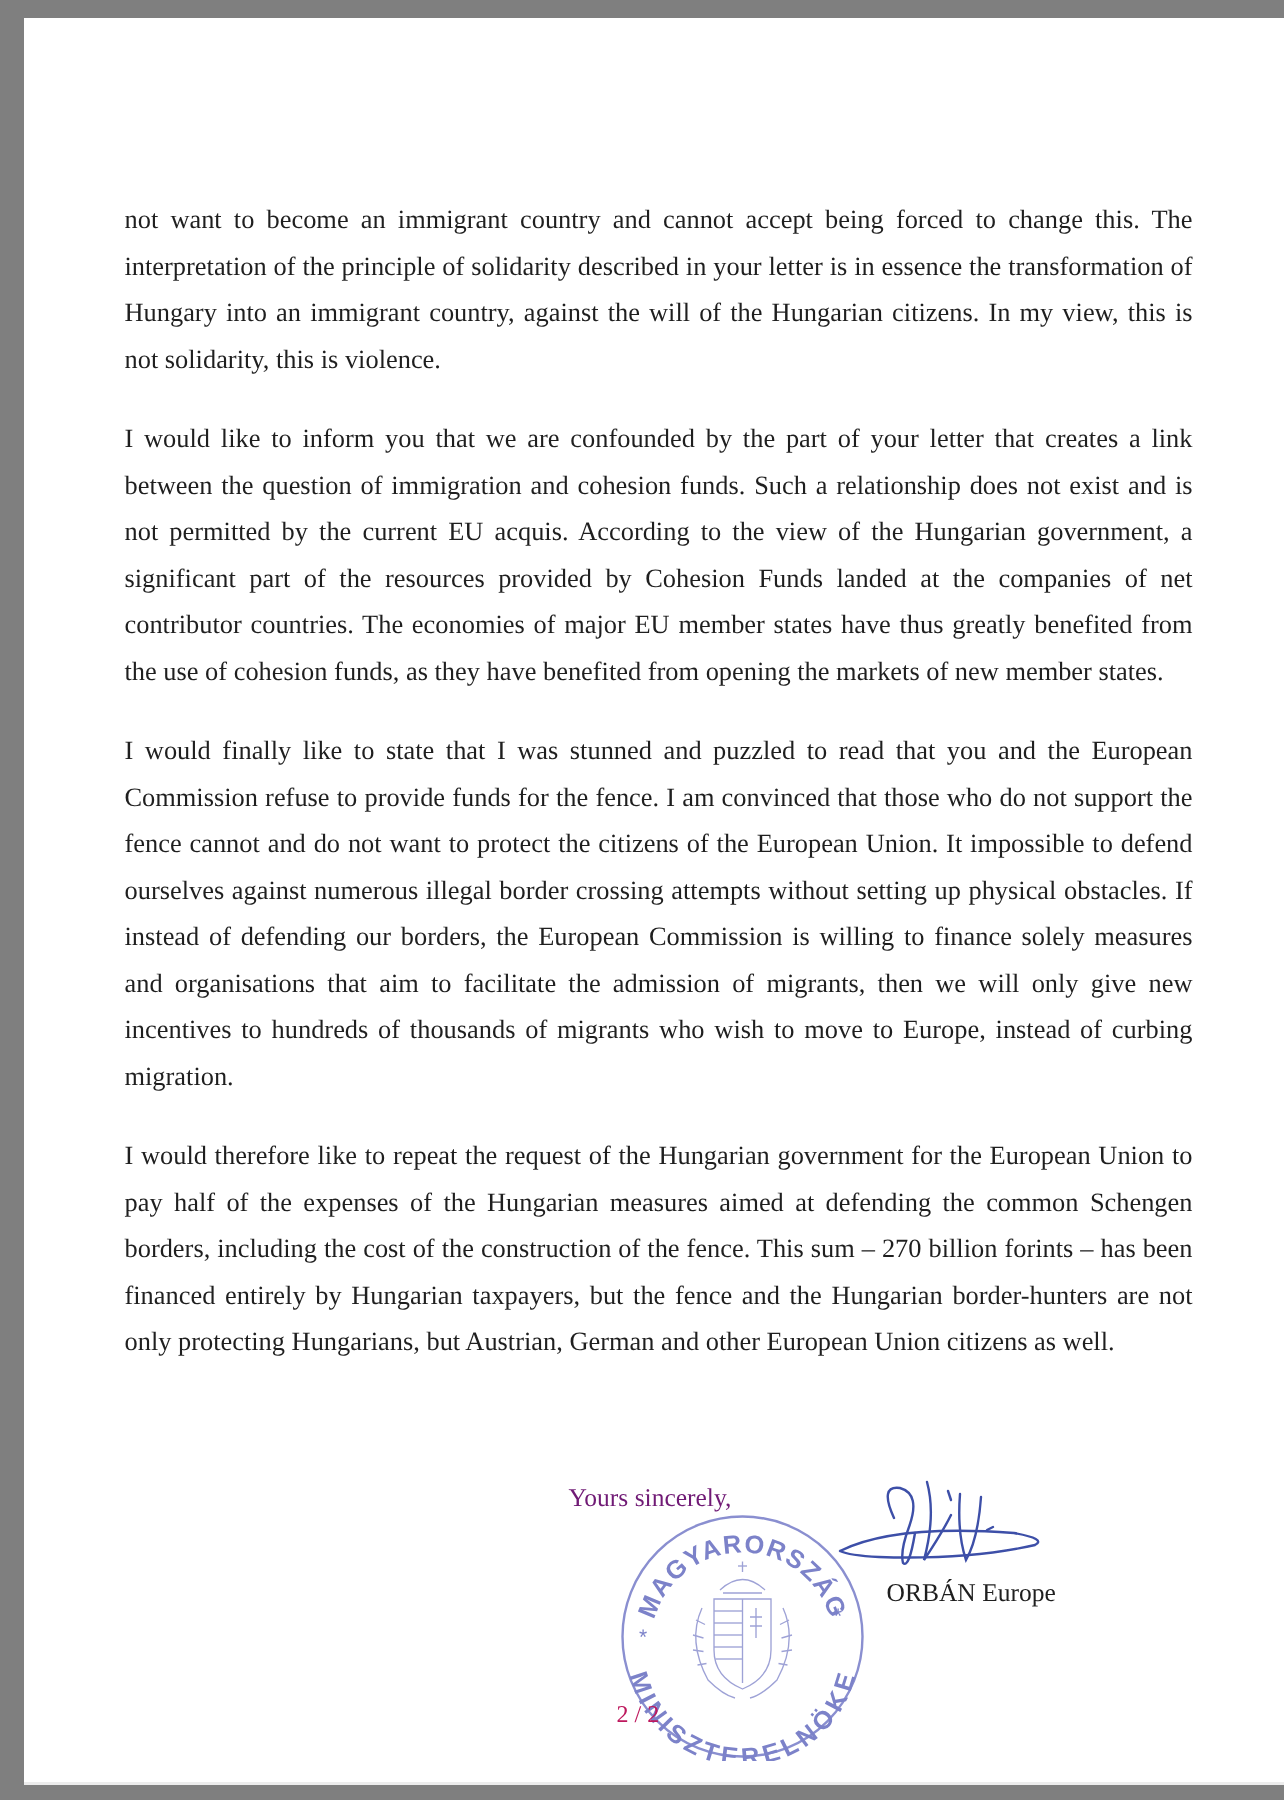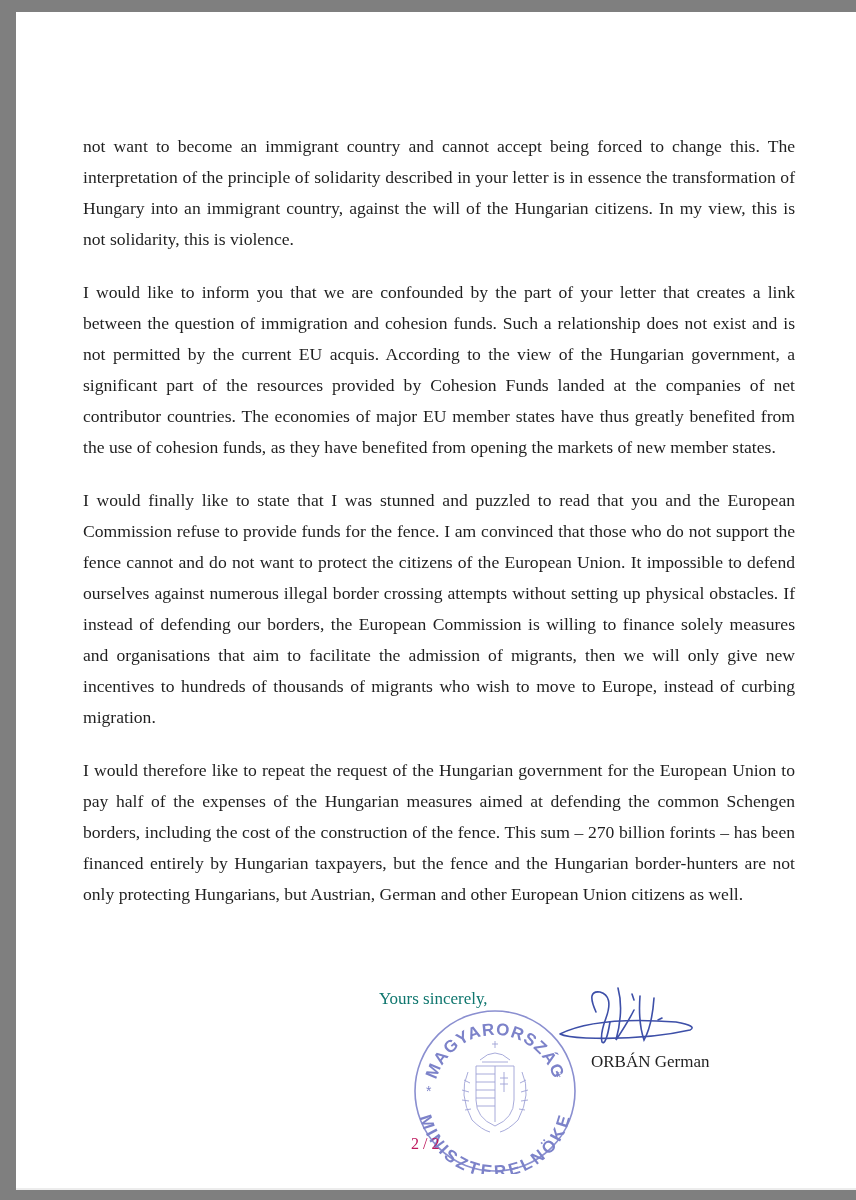--- a/index.html
+++ b/index.html
@@ -35,21 +35,21 @@
     }
     .para {
       margin: 0 0 22px 0;
     }
     .closing {
       position: absolute;
       left: 363px;
       top: 977px;
       font-family: "Liberation Serif", "DejaVu Serif", serif;
       font-size: 17px;
-      color: #0f766e;
+      color: #701a75;
     }
     .name {
       position: absolute;
       left: 575px;
       top: 1040px;
       font-family: "Liberation Serif", "DejaVu Serif", serif;
       font-size: 17px;
       color: #1f1f1f;
     }
     .page-number {
@@ -127,16 +127,16 @@
       <path d="M 4 52 Q 40 34 120 40 Q 142 44 134 48 Q 90 58 30 56 Q 10 55 4 52"></path>
       <path d="M 40 30 Q 30 8 44 10 Q 58 14 50 36 Q 44 52 46 60 Q 50 64 54 40"></path>
       <path d="M 62 6 Q 68 28 60 58 Q 72 40 78 28"></path>
       <path d="M 84 14 Q 82 40 88 58 Q 96 44 98 16"></path>
       <path d="M 76 12 L 78 18"></path>
       <path d="M 102 38 L 106 36"></path>
     </g>
   </svg>
 
   <div class="closing">Yours sincerely,</div>
-  <div class="name">ORBÁN German</div>
+  <div class="name">ORBÁN Europe</div>
   <div class="page-number">2 / 2</div>
 
 </div>
 
 </body></html>

